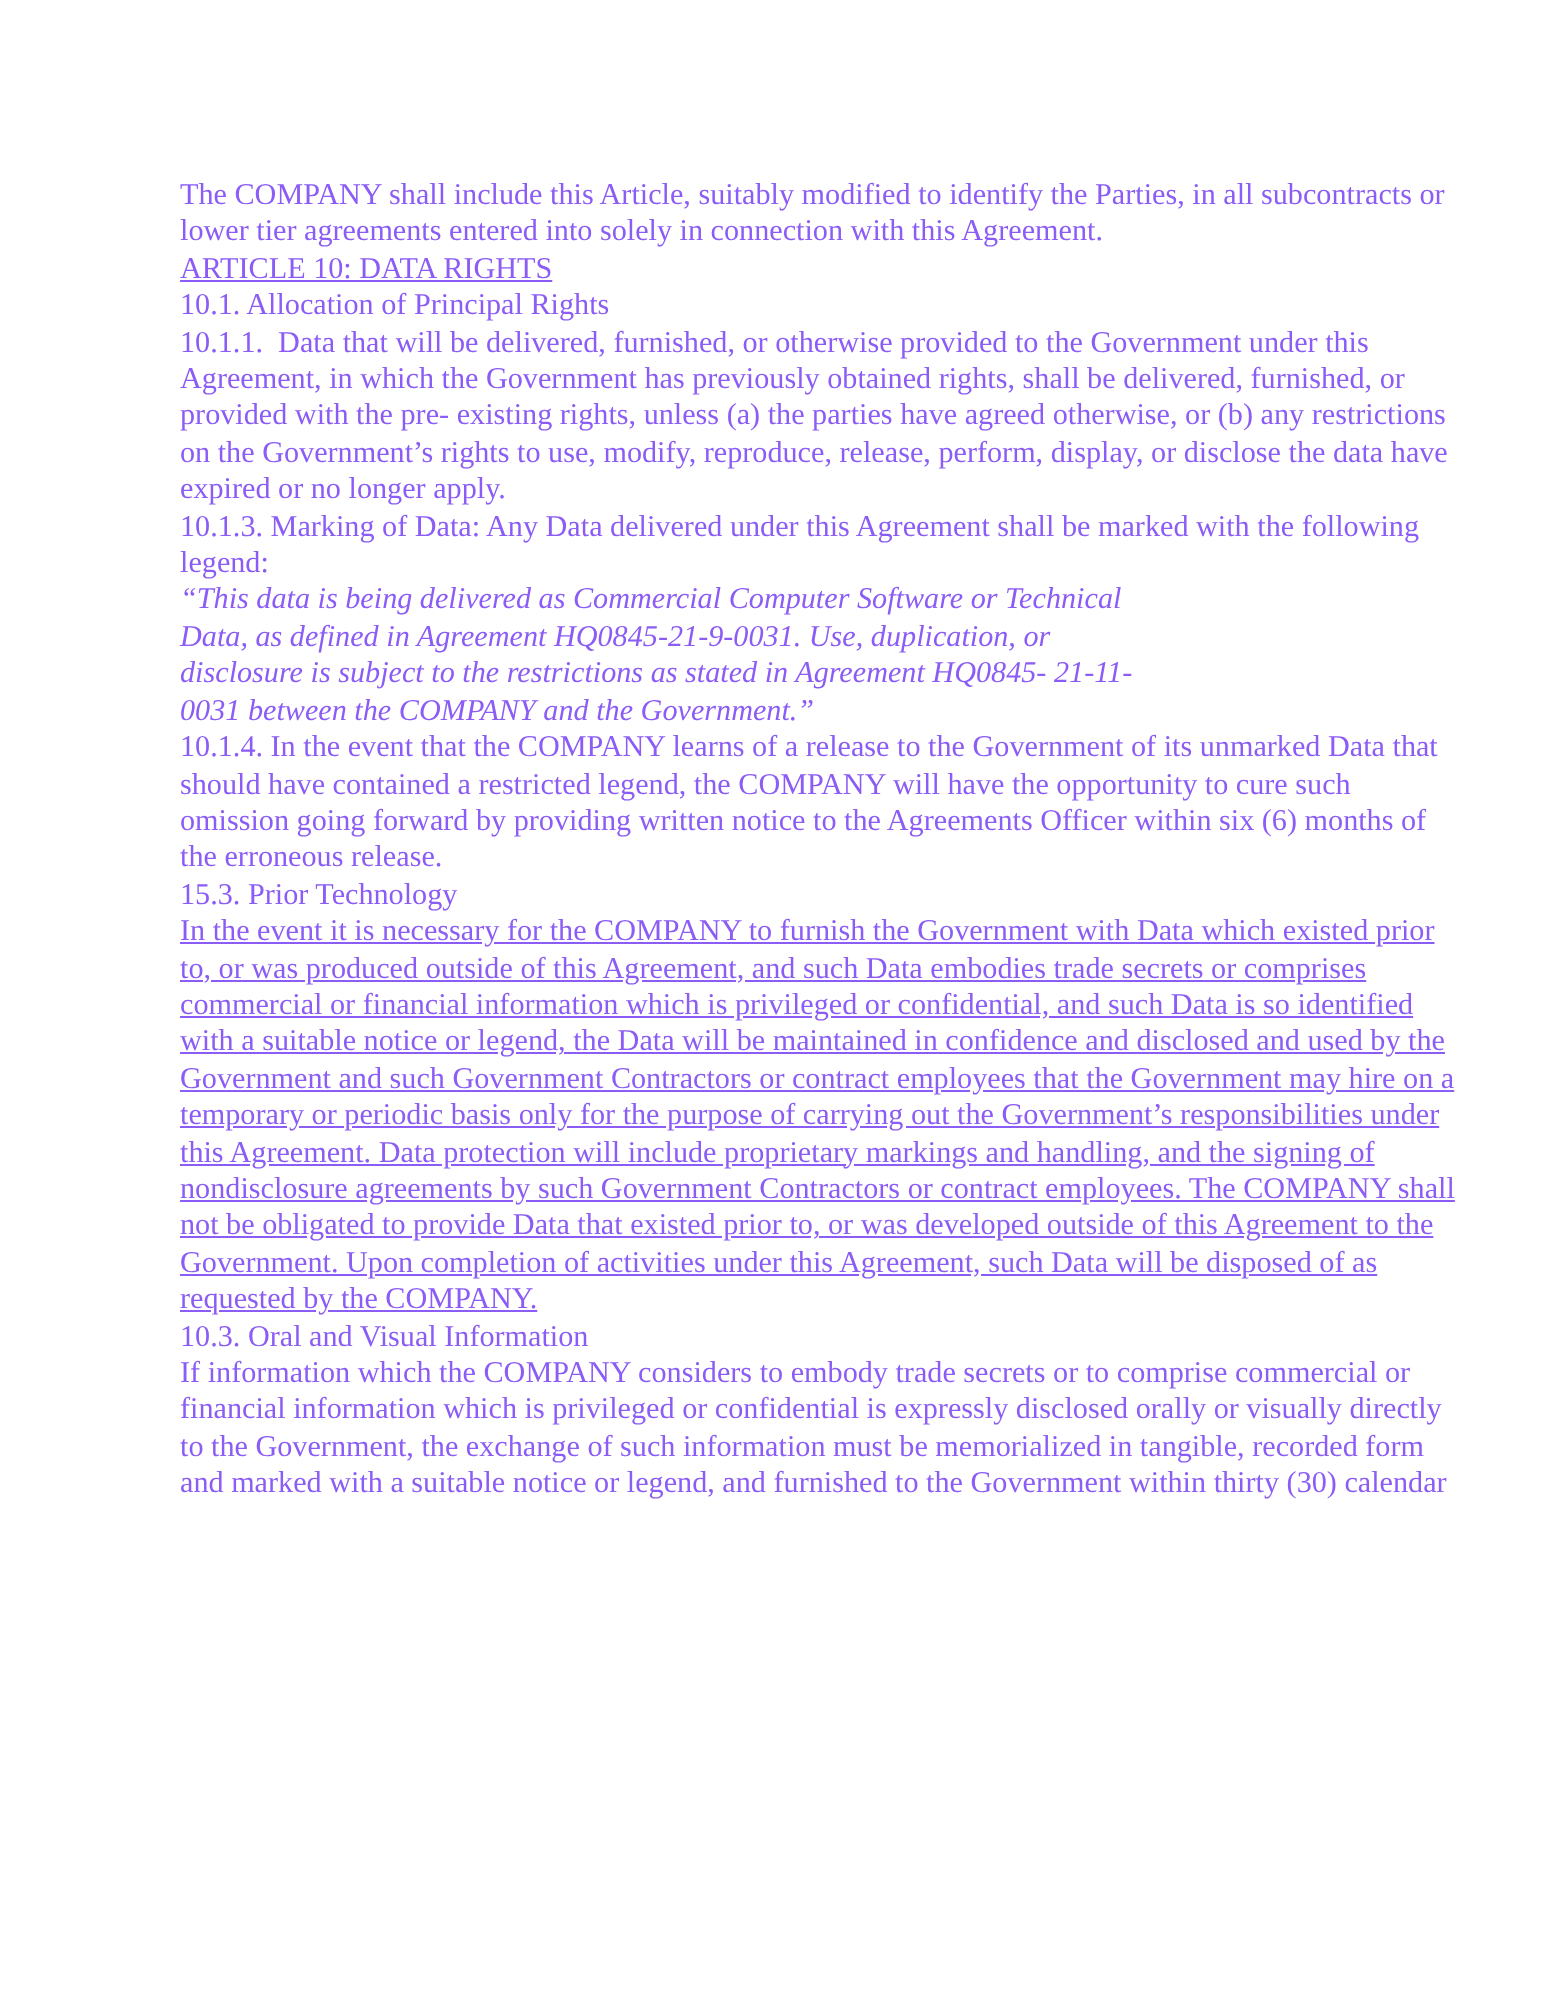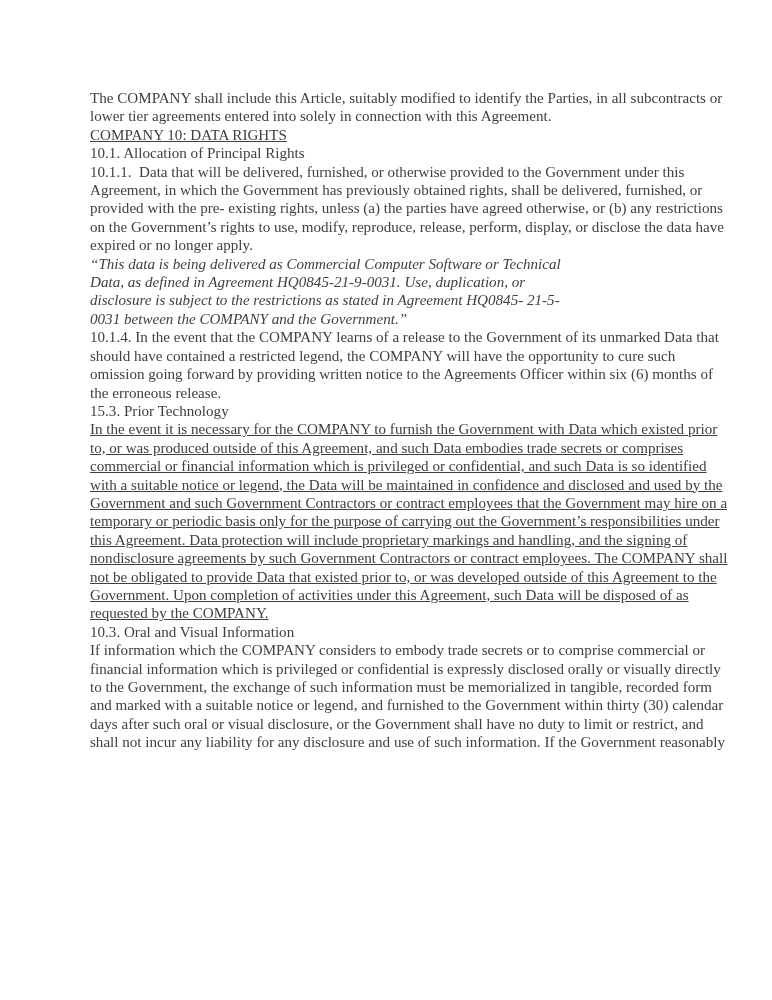--- a/index.html
+++ b/index.html
@@ -7,21 +7,21 @@
     margin: 0;
     padding: 0;
     background: #ffffff;
   }
   .page {
     position: relative;
     width: 772px;
     height: 752px;
     margin: 0 auto;
     background: #ffffff;
-    color: #404040;
+    color: #8b5cf6;
     font-family: "Liberation Serif", "DejaVu Serif", serif;
     font-size: 15.1px;
     line-height: 18.4px;
     box-sizing: border-box;
     padding: 89px 40px 0 90px;
     overflow: hidden;
   }
   .page p, .page h1, .page h2 {
     margin: 0;
     padding: 0;
@@ -43,29 +43,30 @@
   .s103-heading      { margin-top: 13px; }
   .s103-body         { margin-top: 12px; }
 </style>
 </head>
 <body>
 
 <div class="page">
 
   <p class="para intro">The COMPANY shall include this Article, suitably modified to identify the Parties, in all subcontracts or lower tier agreements entered into solely in connection with this Agreement.</p>
 
-  <h1 class="article-heading">COMPANY 10: DATA RIGHTS</h1>
+  <h1 class="article-heading">ARTICLE 10: DATA RIGHTS</h1>
 
   <h2 class="section-heading s101-heading">10.1. Allocation of Principal Rights</h2>
 
   <p class="para clause-1011">10.1.1.  Data that will be delivered, furnished, or otherwise provided to the Government under this Agreement, in which the Government has previously obtained rights, shall be delivered, furnished, or provided with the pre- existing rights, unless (a) the parties have agreed otherwise, or (b) any restrictions on the Government’s rights to use, modify, reproduce, release, perform, display, or disclose the data have expired or no longer apply.</p>
 
 
+  <p class="para">10.1.3. Marking of Data: Any Data delivered under this Agreement shall be marked with the following legend:</p>
 
-  <p class="para legend-quote">“This data is being delivered as Commercial Computer Software or Technical Data, as defined in Agreement HQ0845-21-9-0031. Use, duplication, or disclosure is subject to the restrictions as stated in Agreement HQ0845- 21-5-0031 between the COMPANY and the Government.”</p>
+  <p class="para legend-quote">“This data is being delivered as Commercial Computer Software or Technical Data, as defined in Agreement HQ0845-21-9-0031. Use, duplication, or disclosure is subject to the restrictions as stated in Agreement HQ0845- 21-11-0031 between the COMPANY and the Government.”</p>
 
   <p class="para clause-1014">10.1.4. In the event that the COMPANY learns of a release to the Government of its unmarked Data that should have contained a restricted legend, the COMPANY will have the opportunity to cure such omission going forward by providing written notice to the Agreements Officer within six (6) months of the erroneous release.</p>
 
   <h2 class="section-heading s102-heading">15.3. Prior Technology</h2>
 
   <p class="para s102-body">In the event it is necessary for the COMPANY to furnish the Government with Data which existed prior to, or was produced outside of this Agreement, and such Data embodies trade secrets or comprises commercial or financial information which is privileged or confidential, and such Data is so identified with a suitable notice or legend, the Data will be maintained in confidence and disclosed and used by the Government and such Government Contractors or contract employees that the Government may hire on a temporary or periodic basis only for the purpose of carrying out the Government’s responsibilities under this Agreement. Data protection will include proprietary markings and handling, and the signing of nondisclosure agreements by such Government Contractors or contract employees. The COMPANY shall not be obligated to provide Data that existed prior to, or was developed outside of this Agreement to the Government. Upon completion of activities under this Agreement, such Data will be disposed of as requested by the COMPANY.</p>
 
   <h2 class="section-heading s103-heading">10.3. Oral and Visual Information</h2>
 
   <p class="para s103-body">If information which the COMPANY considers to embody trade secrets or to comprise commercial or financial information which is privileged or confidential is expressly disclosed orally or visually directly to the Government, the exchange of such information must be memorialized in tangible, recorded form and marked with a suitable notice or legend, and furnished to the Government within thirty (30) calendar days after such oral or visual disclosure, or the Government shall have no duty to limit or restrict, and shall not incur any liability for any disclosure and use of such information. If the Government reasonably</p>

